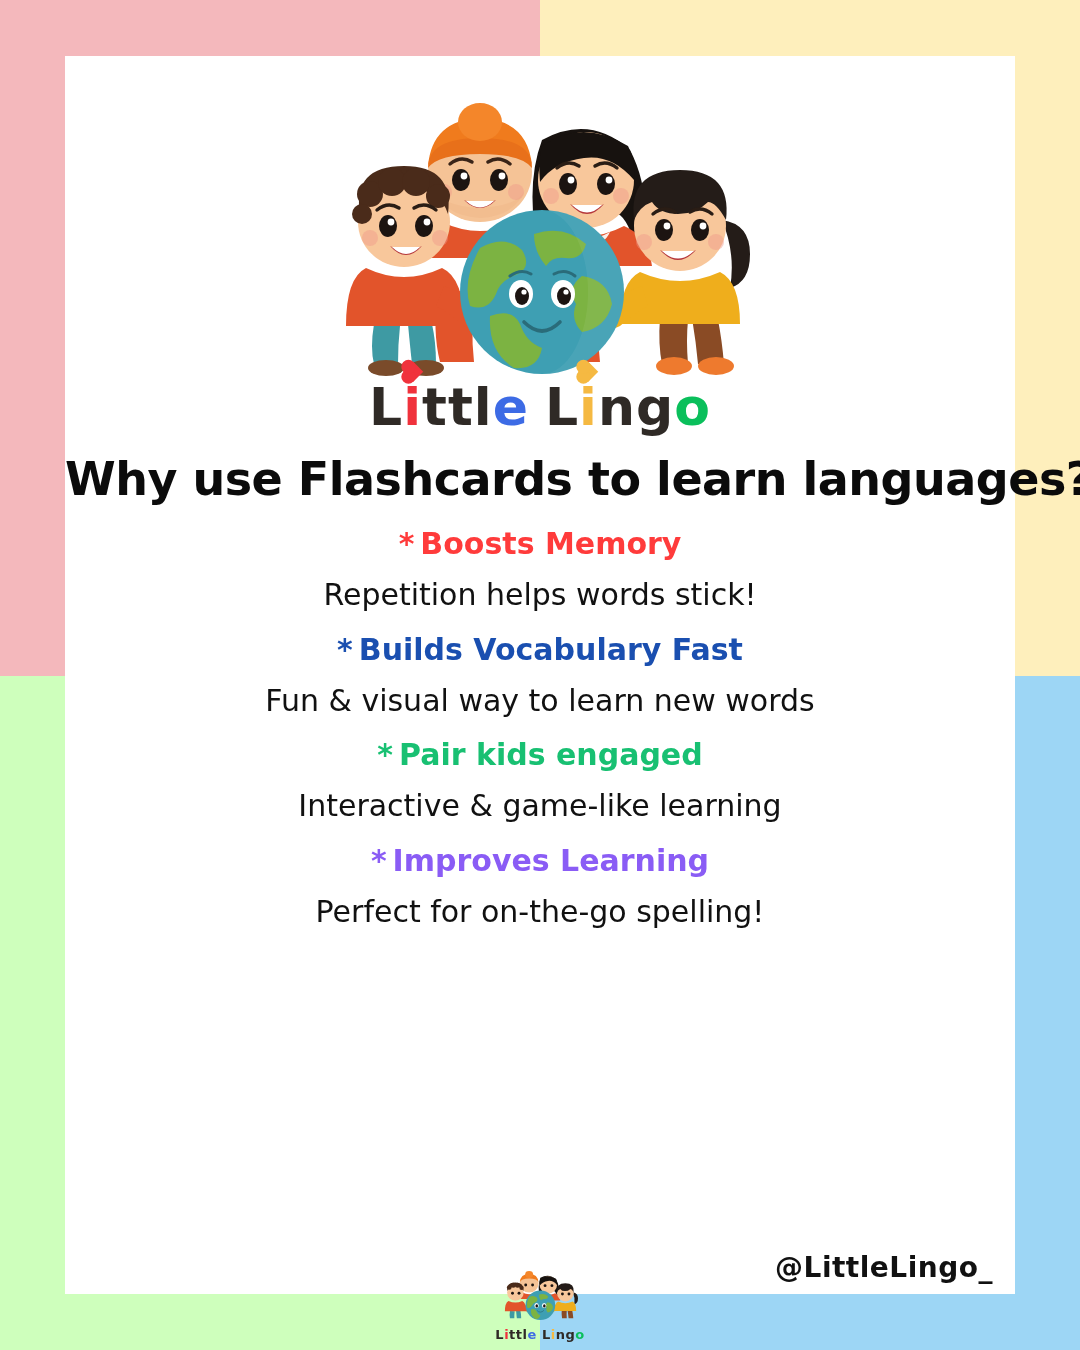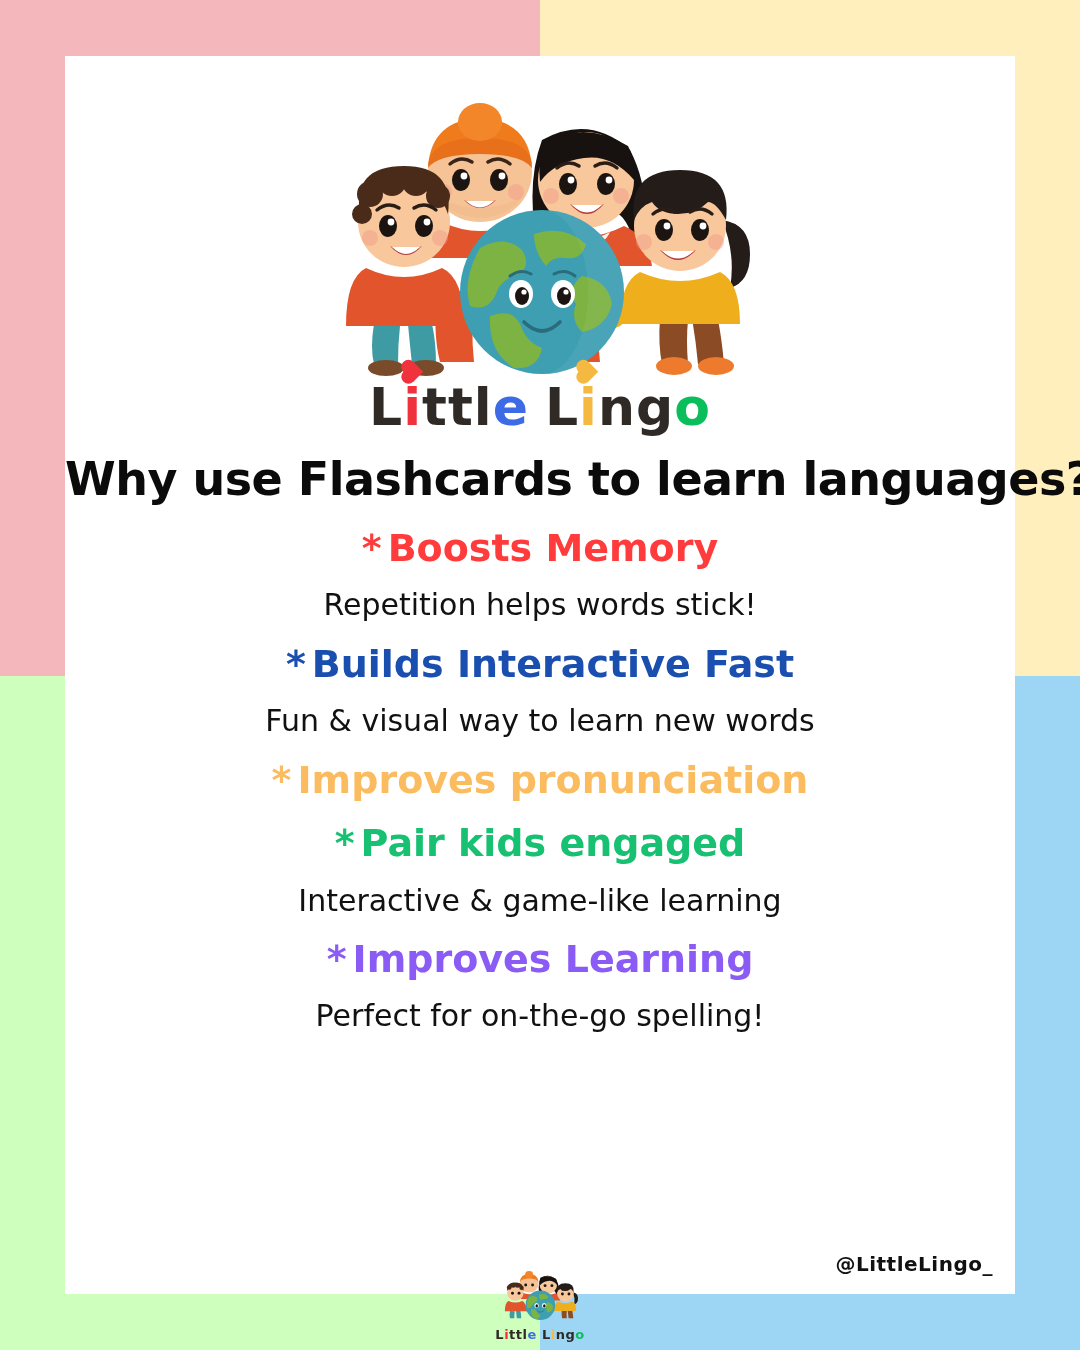--- a/index.html
+++ b/index.html
@@ -70,36 +70,36 @@
     white-space:nowrap;
   }
 
   
   #benefits{
     position:absolute;left:0;right:0;top:468px;
   }
   .benefit{text-align:center;margin-bottom:14px;}
   .b-title{
     font-family:"DejaVu Sans", sans-serif;
-    font-weight:700;font-size:38px;line-height:1.3;
+    font-weight:700;font-size:30px;line-height:1.3;
     white-space:nowrap;
   }
   .b-star{display:inline-block;margin-right:6px;}
   .b-sub{
     font-family:"DejaVu Sans", sans-serif;
     font-weight:400;font-size:30px;color:#111111;
     line-height:1.35;margin-top:12px;
     white-space:nowrap;
   }
 
   
   #handle{
-    position:absolute;right:22px;bottom:18px;
-    font-family:"DejaVu Sans", sans-serif;
-    font-weight:700;font-size:20px;color:#111111;
+    position:absolute;right:22px;bottom:10px;
+    font-family:"DejaVu Sans", sans-serif;
+    font-weight:700;font-size:28px;color:#111111;
     letter-spacing:0.5px;
   }
   #minilogo{
     position:absolute;left:50%;bottom:-48px;
     transform:translateX(-50%);
     width:120px;text-align:center;
   }
   #minilogo .mini-word{
     font-family:"DejaVu Sans", sans-serif;
     font-weight:700;font-size:13px;letter-spacing:0.5px;
@@ -233,25 +233,24 @@
     <div id="logo"><span class="ch " style="color: rgb(47, 42, 38);">L</span><span class="ch red" style="color: rgb(240, 50, 60);">i<span class="heartdot"></span></span><span class="ch " style="color: rgb(47, 42, 38);">t</span><span class="ch " style="color: rgb(47, 42, 38);">t</span><span class="ch " style="color: rgb(47, 42, 38);">l</span><span class="ch blue" style="color: rgb(61, 107, 229);">e</span><span class="sp"></span><span class="ch " style="color: rgb(47, 42, 38);">L</span><span class="ch yel" style="color: rgb(245, 185, 66);">i<span class="heartdot"></span></span><span class="ch " style="color: rgb(47, 42, 38);">n</span><span class="ch " style="color: rgb(47, 42, 38);">g</span><span class="ch grn" style="color: rgb(10, 191, 91);">o</span></div>
 
     <div id="headline">Why use Flashcards to learn languages?</div>
 
     <div id="benefits">
         <div class="benefit">
           <div class="b-title" style="color: rgb(255, 59, 59);"><span class="b-star">*</span><span>Boosts Memory</span></div>
           <div class="b-sub">Repetition helps words stick!</div>
         </div>
         <div class="benefit">
-          <div class="b-title" style="color: rgb(26, 79, 176);"><span class="b-star">*</span><span>Builds Interactive Fast</span></div>
+          <div class="b-title" style="color: rgb(26, 79, 176);"><span class="b-star">*</span><span>Builds Vocabulary Fast</span></div>
           <div class="b-sub">Fun &amp; visual way to learn new words</div>
         </div>
         <div class="benefit">
-          <div class="b-title" style="color: rgb(251, 188, 96);"><span class="b-star">*</span><span>Improves pronunciation</span></div>
         </div>
         <div class="benefit">
           <div class="b-title" style="color: rgb(24, 192, 114);"><span class="b-star">*</span><span>Pair kids engaged</span></div>
           <div class="b-sub">Interactive &amp; game-like learning</div>
         </div>
         <div class="benefit">
           <div class="b-title" style="color: rgb(138, 92, 245);"><span class="b-star">*</span><span>Improves Learning</span></div>
           <div class="b-sub">Perfect for on-the-go spelling!</div>
         </div>
       </div>

